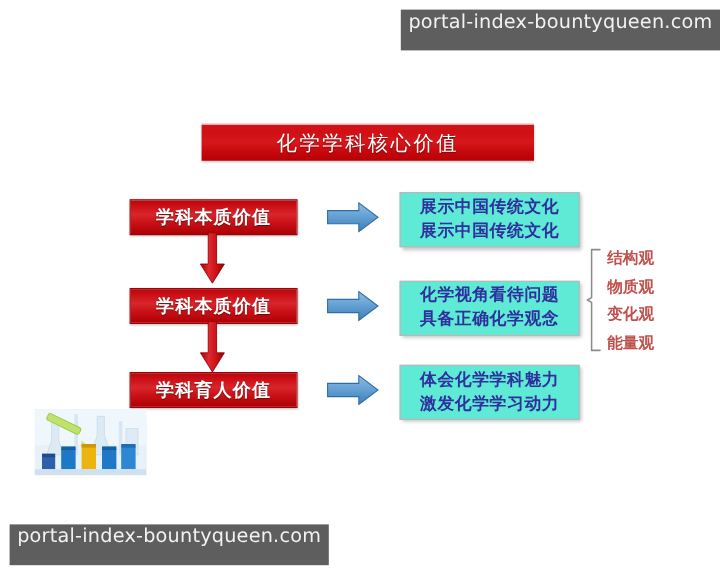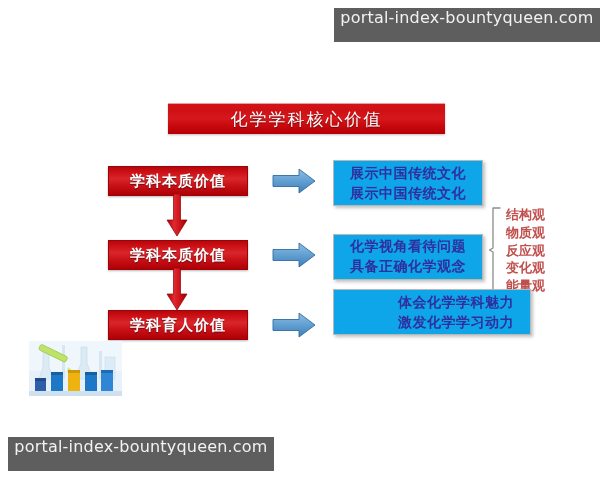--- a/index.html
+++ b/index.html
@@ -113,39 +113,39 @@
   #right-arrow-0 { top: 168px; }
   #right-arrow-1 { top: 242px; }
   #right-arrow-2 { top: 312px; }
 
   
   .outcome-box {
     position: absolute;
     left: 333px;
     width: 148px;
     height: 44px;
-    background: #0ea5e9;
+    background: #5eead4;
     border: 1px solid #b8b8b8;
     box-shadow: 2px 2px 3px rgba(120,120,120,0.45);
     display: flex;
     flex-direction: column;
     align-items: center;
     justify-content: center;
   }
   .outcome-box .outcome-line {
     color: #2f2f9e;
     font-size: 14px;
     font-weight: bold;
     line-height: 20px;
     letter-spacing: 0.5px;
     white-space: nowrap;
   }
   #outcome-box-0 { top: 160px; }
   #outcome-box-1 { top: 234px; font-family: Liberation Serif, serif; }
-  #outcome-box-2 { top: 289px; padding-left: 48px; }
+  #outcome-box-2 { top: 304px; }
 
   
   #concept-group {
     position: absolute;
     left: 488px;
     top: 206px;
     width: 92px;
     height: 88px;
     display: flex;
     align-items: stretch;
@@ -267,21 +267,20 @@
 
 <div id="concept-group">
   <div id="concept-bracket">
     <svg width="14" height="88" viewBox="0 0 14 88" preserveAspectRatio="none">
       <path d="M12 2 L5 2 L5 42 L1.5 44 L5 46 L5 86 L12 86" fill="none" stroke="#8c8c8c" stroke-width="1.3" stroke-linecap="round" stroke-linejoin="round"></path>
     </svg>
   </div>
   <div id="concept-list">
     <span class="concept-item">结构观</span>
     <span class="concept-item">物质观</span>
-    <span class="concept-item">反应观</span>
     <span class="concept-item">变化观</span>
     <span class="concept-item">能量观</span>
   </div>
 </div>
 
 <div class="stage-box" id="stage-box-2">
   <span class="stage-text">学科育人价值</span>
 </div>
 
 <div class="right-arrow" id="right-arrow-2">

